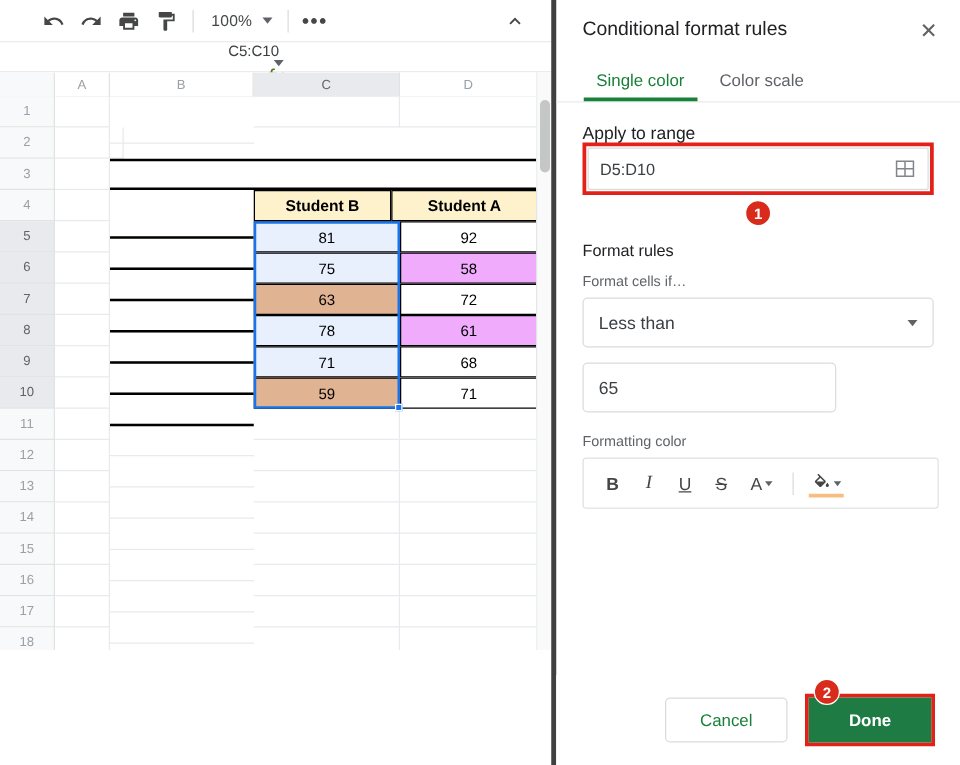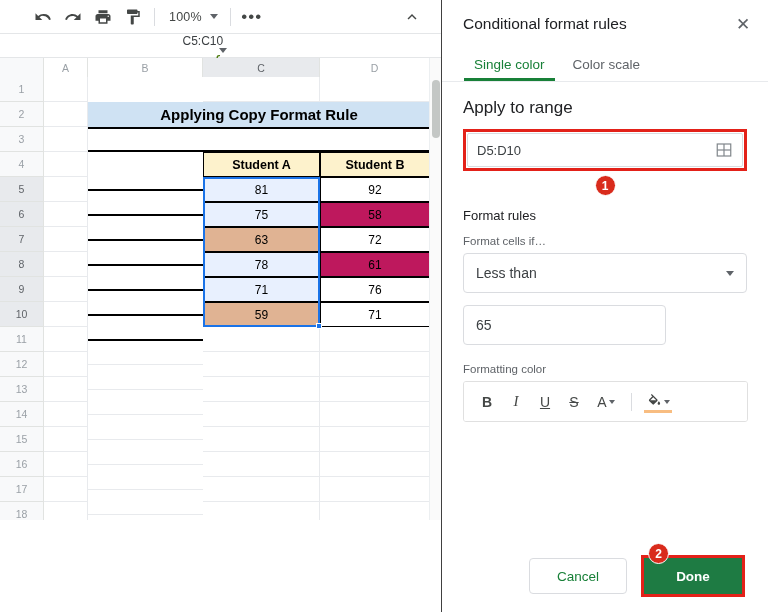--- a/index.html
+++ b/index.html
@@ -104,21 +104,21 @@
     color: #000; justify-content: center;
     border-right: none !important; border-bottom: none !important;
   }
   .title-underline { border-bottom: 2px solid #000 !important; }
   .hdr-cell {
     background: #fdf2cc; font-weight: bold; font-size: 12.5px;
     border: 1px solid #000 !important;
   }
   .subj-cell { background: #d9ead3; border: 1px solid #000 !important; text-align: center; }
   .plain-cell { background: #ffffff; border: 1px solid #000 !important; }
-  .hl-cell { background: #be185d; border: 1px solid #000 !important; }
+  .hl-cell { background: #f0abfc; border: 1px solid #000 !important; }
   .sel-overlay { background: #e8f0fe !important; }
   .sel-overlay.hl-cell { background: #e0b393 !important; }
 
   
   #sel-frame {
     position: absolute; pointer-events: none;
     border: 2px solid #1a73e8;
   }
   #sel-handle {
     position: absolute; width: 6px; height: 6px; background: #1a73e8;
@@ -143,21 +143,21 @@
   }
   #vdown {
     position: absolute; left: 2px; bottom: 6px; width: 0; height: 0;
     border-left: 4px solid transparent; border-right: 4px solid transparent;
     border-top: 5px solid #9aa0a6;
   }
 
   
   #panel {
     position: absolute; left: 441px; top: 0; width: 327px; height: 612px;
-    background: #ffffff; border-left: 1px solid #404040;
+    background: #ffffff; border-left: 4px solid #404040;
   }
   #panel-head {
     height: 48px; display: flex; align-items: center;
     padding: 0 12px 0 21px;
   }
   #panel-title { font-size: 15.5px; color: #202124; }
   #panel-close {
     margin-left: auto; width: 26px; height: 26px; display: flex;
     align-items: center; justify-content: center; color: #5f6368;
     cursor: pointer; font-size: 17px;
@@ -170,21 +170,21 @@
     font-size: 13.5px; color: #5f6368; padding: 0 14px;
     display: flex; align-items: center; cursor: pointer; position: relative;
   }
   .tab.active { color: #188038; font-weight: normal; }
   .tab.active::after {
     content: ""; position: absolute; left: 4px; right: 4px; bottom: 0;
     height: 3px; background: #188038;
   }
   #panel-body { padding: 16px 21px 0 21px; }
   .sec-label {
-    font-size: 17px; color: #202124; margin-bottom: 11px;
+    font-size: 14px; color: #202124; 
   }
   .small-label {
     font-size: 11.5px; color: #5f6368; margin-bottom: 6px;
   }
   .range-outline {
     border: 3px solid #e32119; padding: 1px; margin-bottom: 4px;
   }
   #range-field {
     height: 34px; border: 1px solid #dadce0; border-radius: 2px;
     display: flex; align-items: center; padding: 0 9px;
@@ -329,35 +329,34 @@
             <div class="row-h">1</div>
             <div class="cell cA"></div>
             <div class="cell cB"></div>
             <div class="cell cC"></div>
             <div class="cell cD"></div>
             <div class="cell cE"></div>
           </div>
           <div class="row">
             <div class="row-h">2</div>
             <div class="cell cA"></div>
-            <div class="cell title-cell" style="flex: 0 0 342px;">Applying Copy Format Rule</div>
             <div class="cell cE"></div>
           </div>
           <div class="row">
             <div class="row-h">3</div>
             <div class="cell cA"></div>
             <div class="cell title-underline" style="flex: 0 0 342px; border-top: 2px solid rgb(0, 0, 0); border-bottom: 1px solid rgb(232, 234, 237);"></div>
             <div class="cell cE"></div>
           </div>
           <div class="row">
             <div class="row-h">4</div>
             <div class="cell cA"></div>
             <div class="cell cB hdr-cell">Subjects</div>
+            <div class="cell cD hdr-cell">Student B</div>
             <div class="cell cC hdr-cell">Student A</div>
-            <div class="cell cD hdr-cell">Student B</div>
             <div class="cell cE"></div>
           </div>
           <div class="row">
             <div class="row-h sel">5</div>
             <div class="cell cA"></div>
             <div class="cell cB subj-cell">Math</div>
             <div class="cell cC plain-cell sel-overlay">81</div>
             <div class="cell cD plain-cell">92</div>
             <div class="cell cE"></div>
           </div>
@@ -383,21 +382,21 @@
             <div class="cell cB subj-cell">Physics</div>
             <div class="cell cC plain-cell sel-overlay">78</div>
             <div class="cell cD hl-cell">61</div>
             <div class="cell cE"></div>
           </div>
           <div class="row">
             <div class="row-h sel">9</div>
             <div class="cell cA"></div>
             <div class="cell cB subj-cell">History</div>
             <div class="cell cC plain-cell sel-overlay">71</div>
-            <div class="cell cD plain-cell">76</div>
+            <div class="cell cD plain-cell">68</div>
             <div class="cell cE"></div>
           </div>
           <div class="row">
             <div class="row-h sel">10</div>
             <div class="cell cA"></div>
             <div class="cell cB subj-cell">Sociology</div>
             <div class="cell cC hl-cell sel-overlay">59</div>
             <div class="cell cD plain-cell">71</div>
             <div class="cell cE"></div>
           </div>

